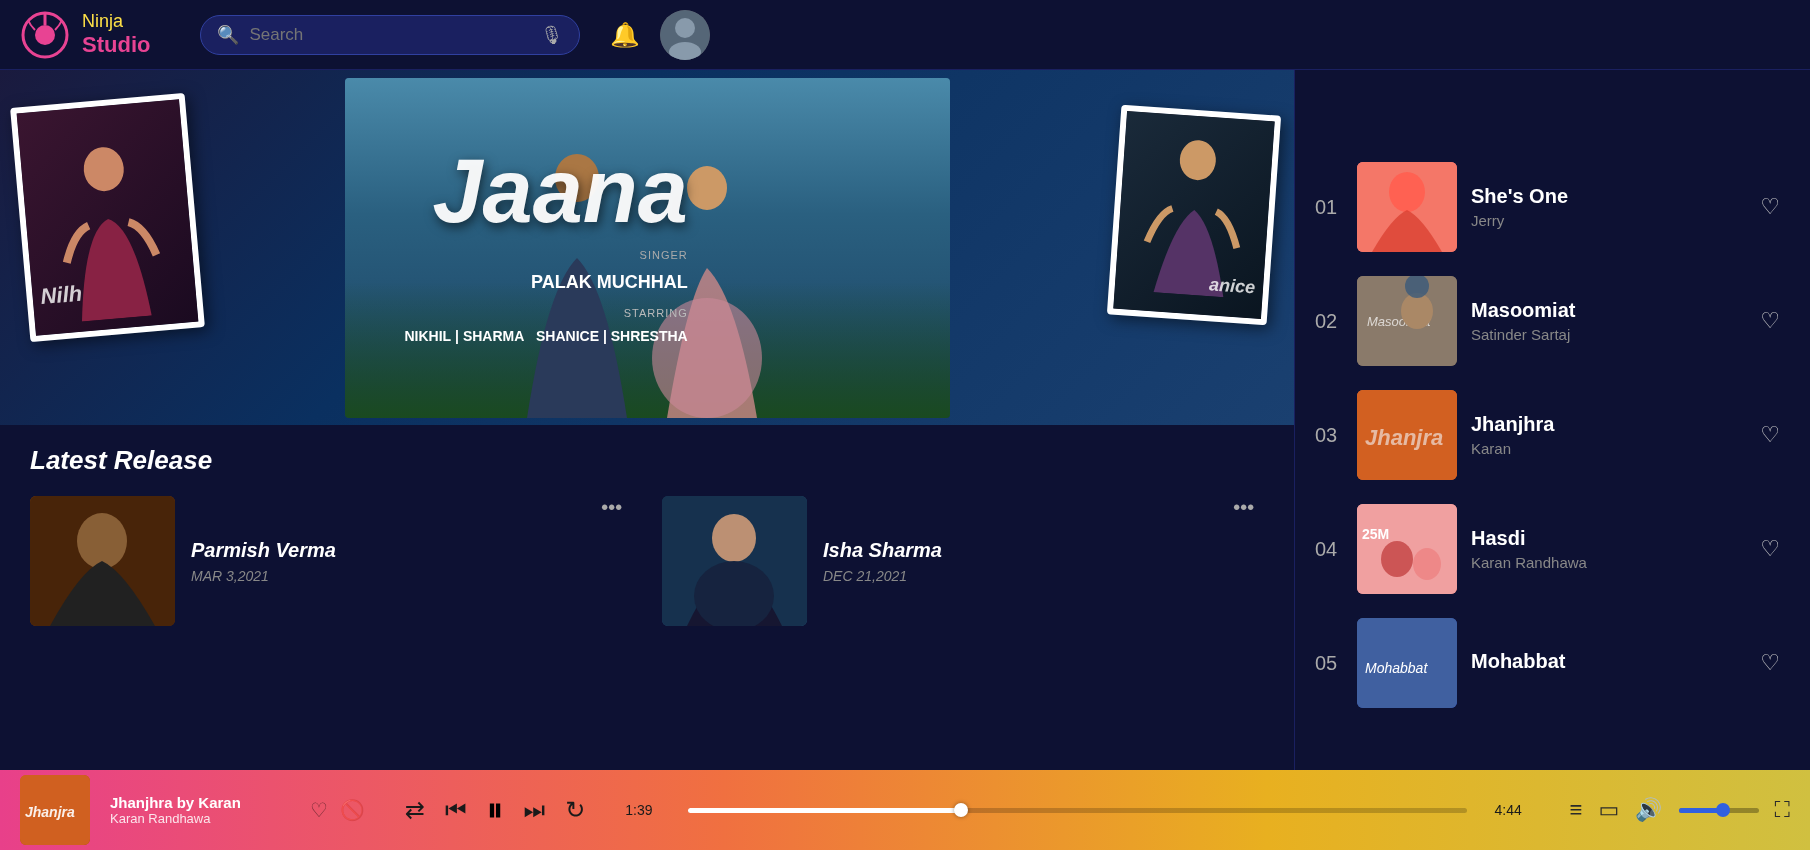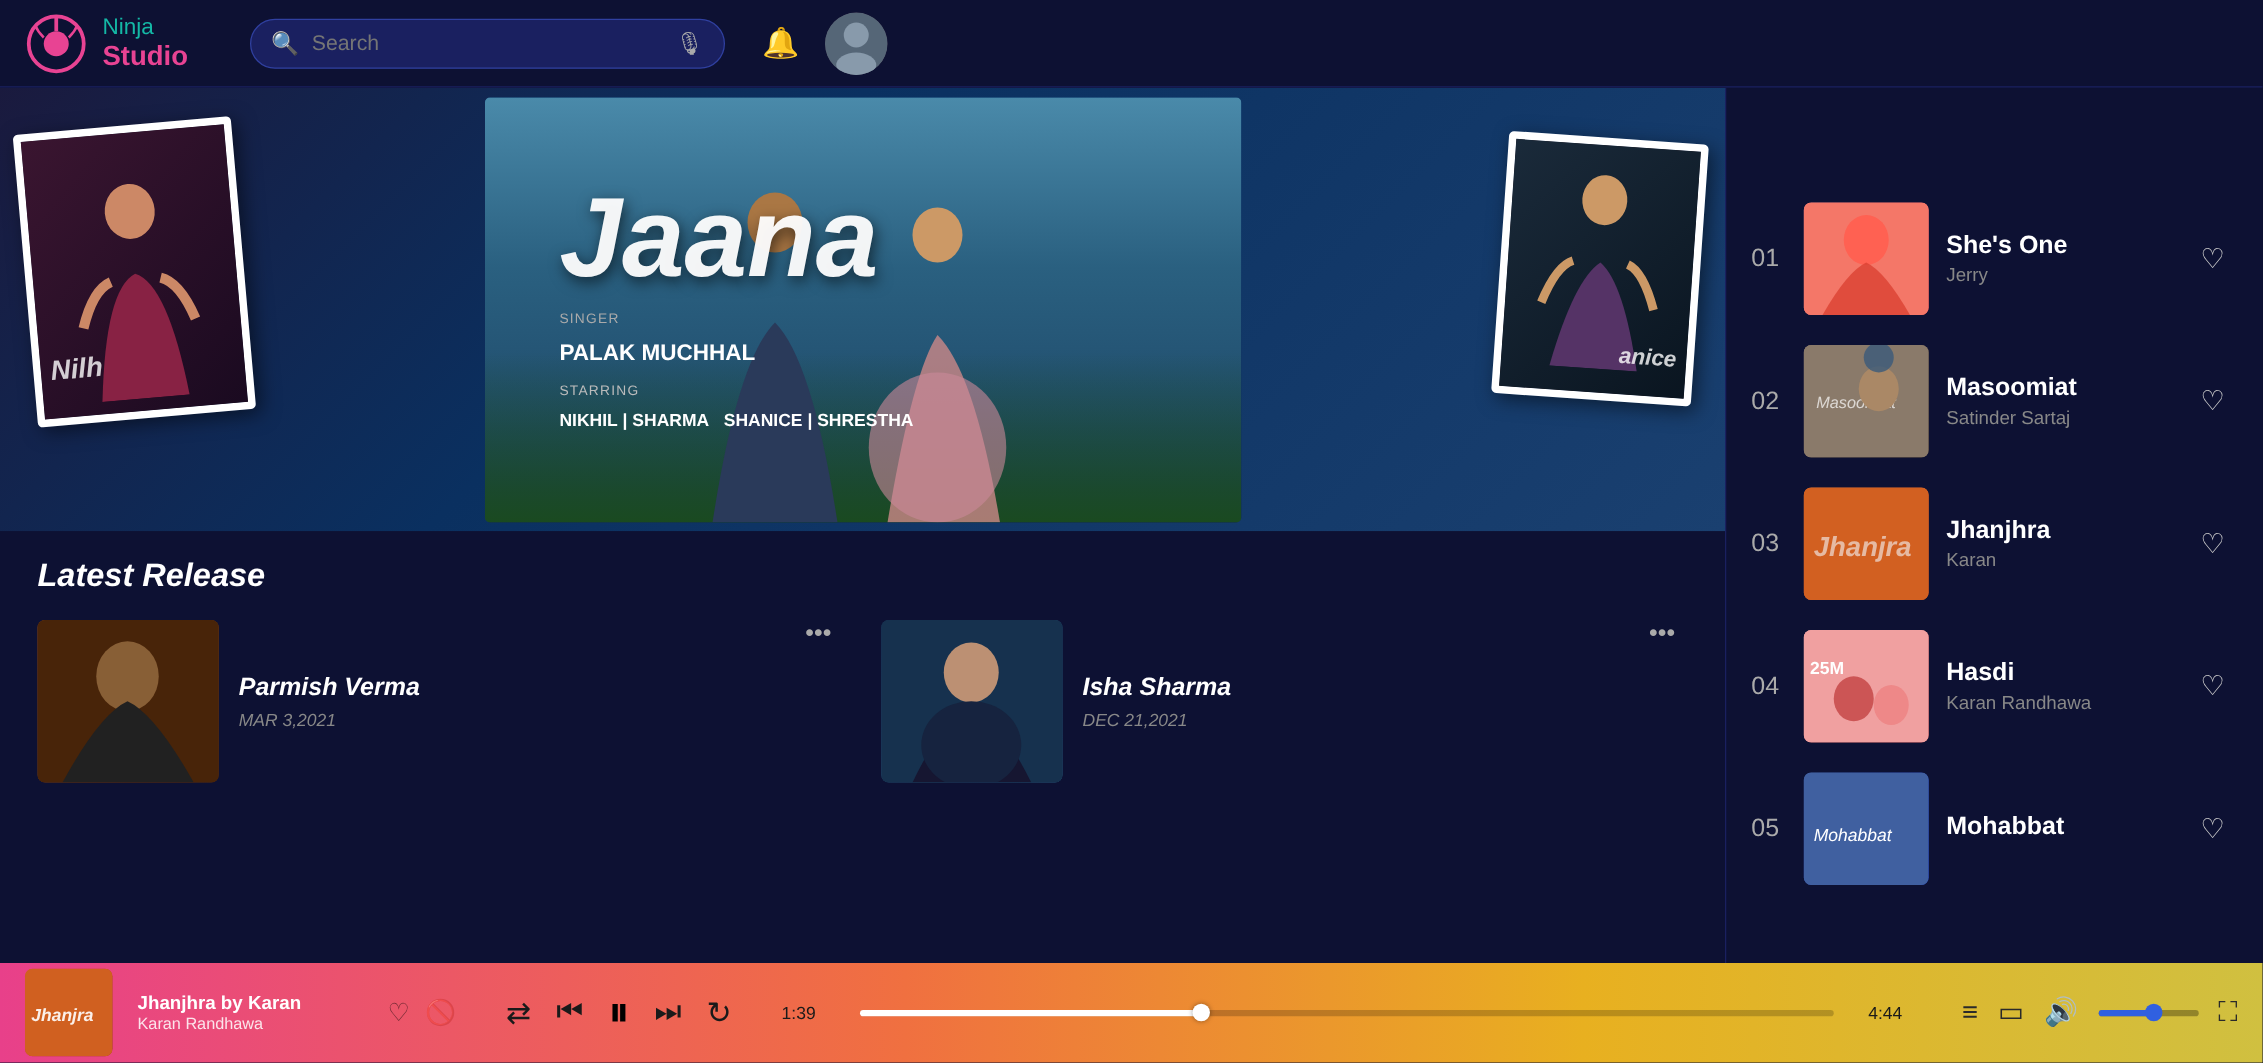--- a/index.html
+++ b/index.html
@@ -34,21 +34,21 @@
     .logo-icon {
       width: 50px;
       height: 50px;
     }
     .logo-text {
       display: flex;
       flex-direction: column;
       line-height: 1.2;
     }
     .logo-ninja {
-      color: #14b8a6;
+      color: #fde047;
       font-size: 18px;
       font-weight: 400;
     }
     .logo-studio {
       color: #e84393;
       font-size: 22px;
       font-weight: 700;
     }
     .nav-center {
       flex: 1;
@@ -147,20 +147,21 @@
       width: 605px;
       height: 340px;
       background: linear-gradient(180deg, #1a5080 0%, #0d3060 50%, #0a2040 100%);
       border-radius: 4px;
       display: flex;
       flex-direction: column;
       justify-content: center;
       align-items: flex-start;
       padding: 30px 40px;
       overflow: hidden;
+      text-align: right;
     }
     .hero-calligraphy {
       font-size: 72px;
       color: rgba(255,255,255,0.9);
       font-style: italic;
       font-weight: 700;
       line-height: 1;
       text-shadow: 2px 2px 8px rgba(0,0,0,0.5);
     }
     .hero-sub-text {
@@ -269,21 +270,21 @@
       position: absolute;
       top: 0;
       right: 10px;
       color: #aaa;
       font-size: 20px;
       cursor: pointer;
     }
 
     
     .sidebar-right {
-      width: 430px;
+      width: 516px;
       flex-shrink: 0;
       background: #0d1133;
       padding: 80px 20px 80px 10px;
       overflow-y: auto;
       border-left: 1px solid #1a2060;
     }
     .trending-item {
       display: flex;
       align-items: center;
       gap: 14px;

